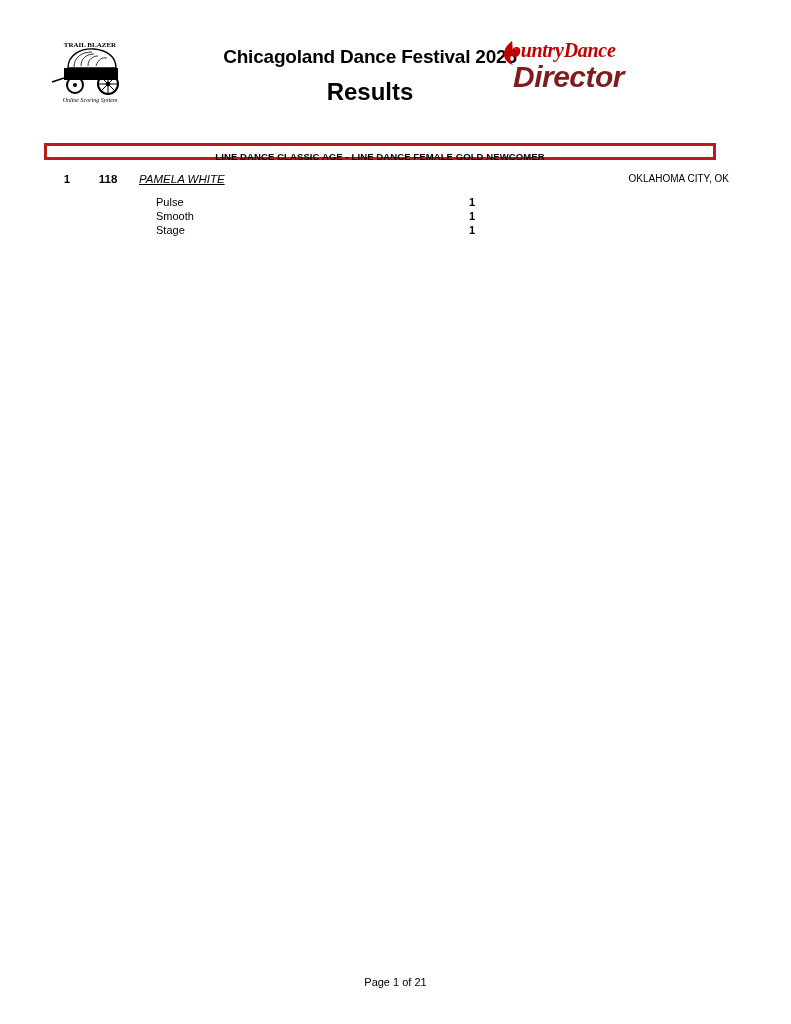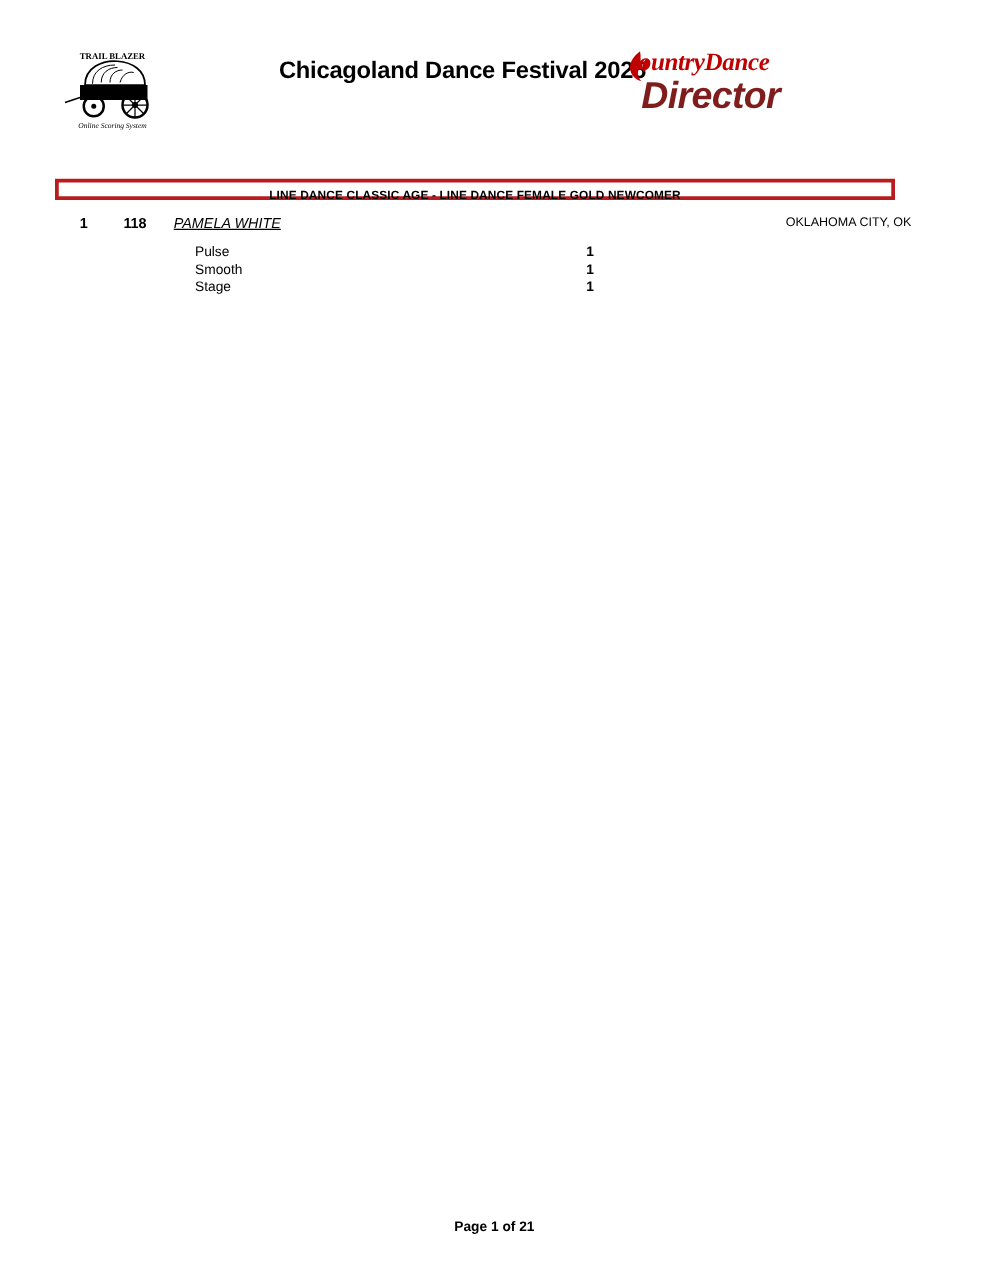--- a/index.html
+++ b/index.html
@@ -183,21 +183,21 @@
   
   .footer {
     position: absolute;
     left: 0;
     bottom: 34px;
     width: 791px;
     text-align: center;
   }
   .footer-text {
     font-size: 11px;
-    font-weight: bold;
+    font-weight: normal;
   }
 </style>
 </head>
 <body>
 
 <div class="page">
 
   <div class="header">
 
     <div class="logo-left">
@@ -225,20 +225,21 @@
         <line x1="16" y1="40" x2="4" y2="44" stroke="#000" stroke-width="1.4"></line>
 
         <text x="42" y="9" font-family="Liberation Serif, serif" font-size="7" font-weight="bold" text-anchor="middle" fill="#000">TRAIL BLAZER</text>
 
         <text x="42" y="64" font-family="Liberation Serif, serif" font-size="6" font-style="italic" text-anchor="middle" fill="#000">Online Scoring System</text>
       </svg>
     </div>
 
     <div class="title-block">
       <div class="doc-title">Chicagoland Dance Festival 2025</div>
+      <div class="doc-subtitle">Results</div>
     </div>
 
     <div class="logo-right">
       <svg class="cdd-flame" viewBox="0 0 22 26" xmlns="http://www.w3.org/2000/svg">
         <path d="M13 1 C8 5, 5 9, 5 14 C5 20, 10 24, 14 25 C10 20, 11 16, 14 13 C13 9, 14 5, 13 1 Z" fill="#c00000"></path>
         <path d="M18 7 C15 10, 14 14, 16 18 C19 15, 20 11, 18 7 Z" fill="#c00000"></path>
       </svg>
       <div class="cdd-top">ountryDance</div>
       <div class="cdd-bottom">Director</div>
     </div>

